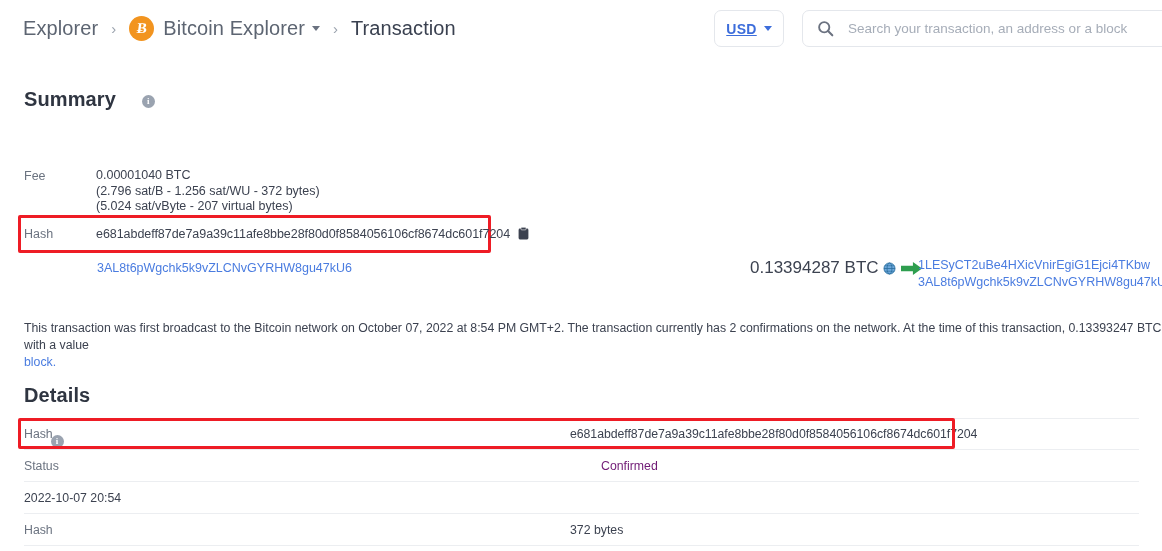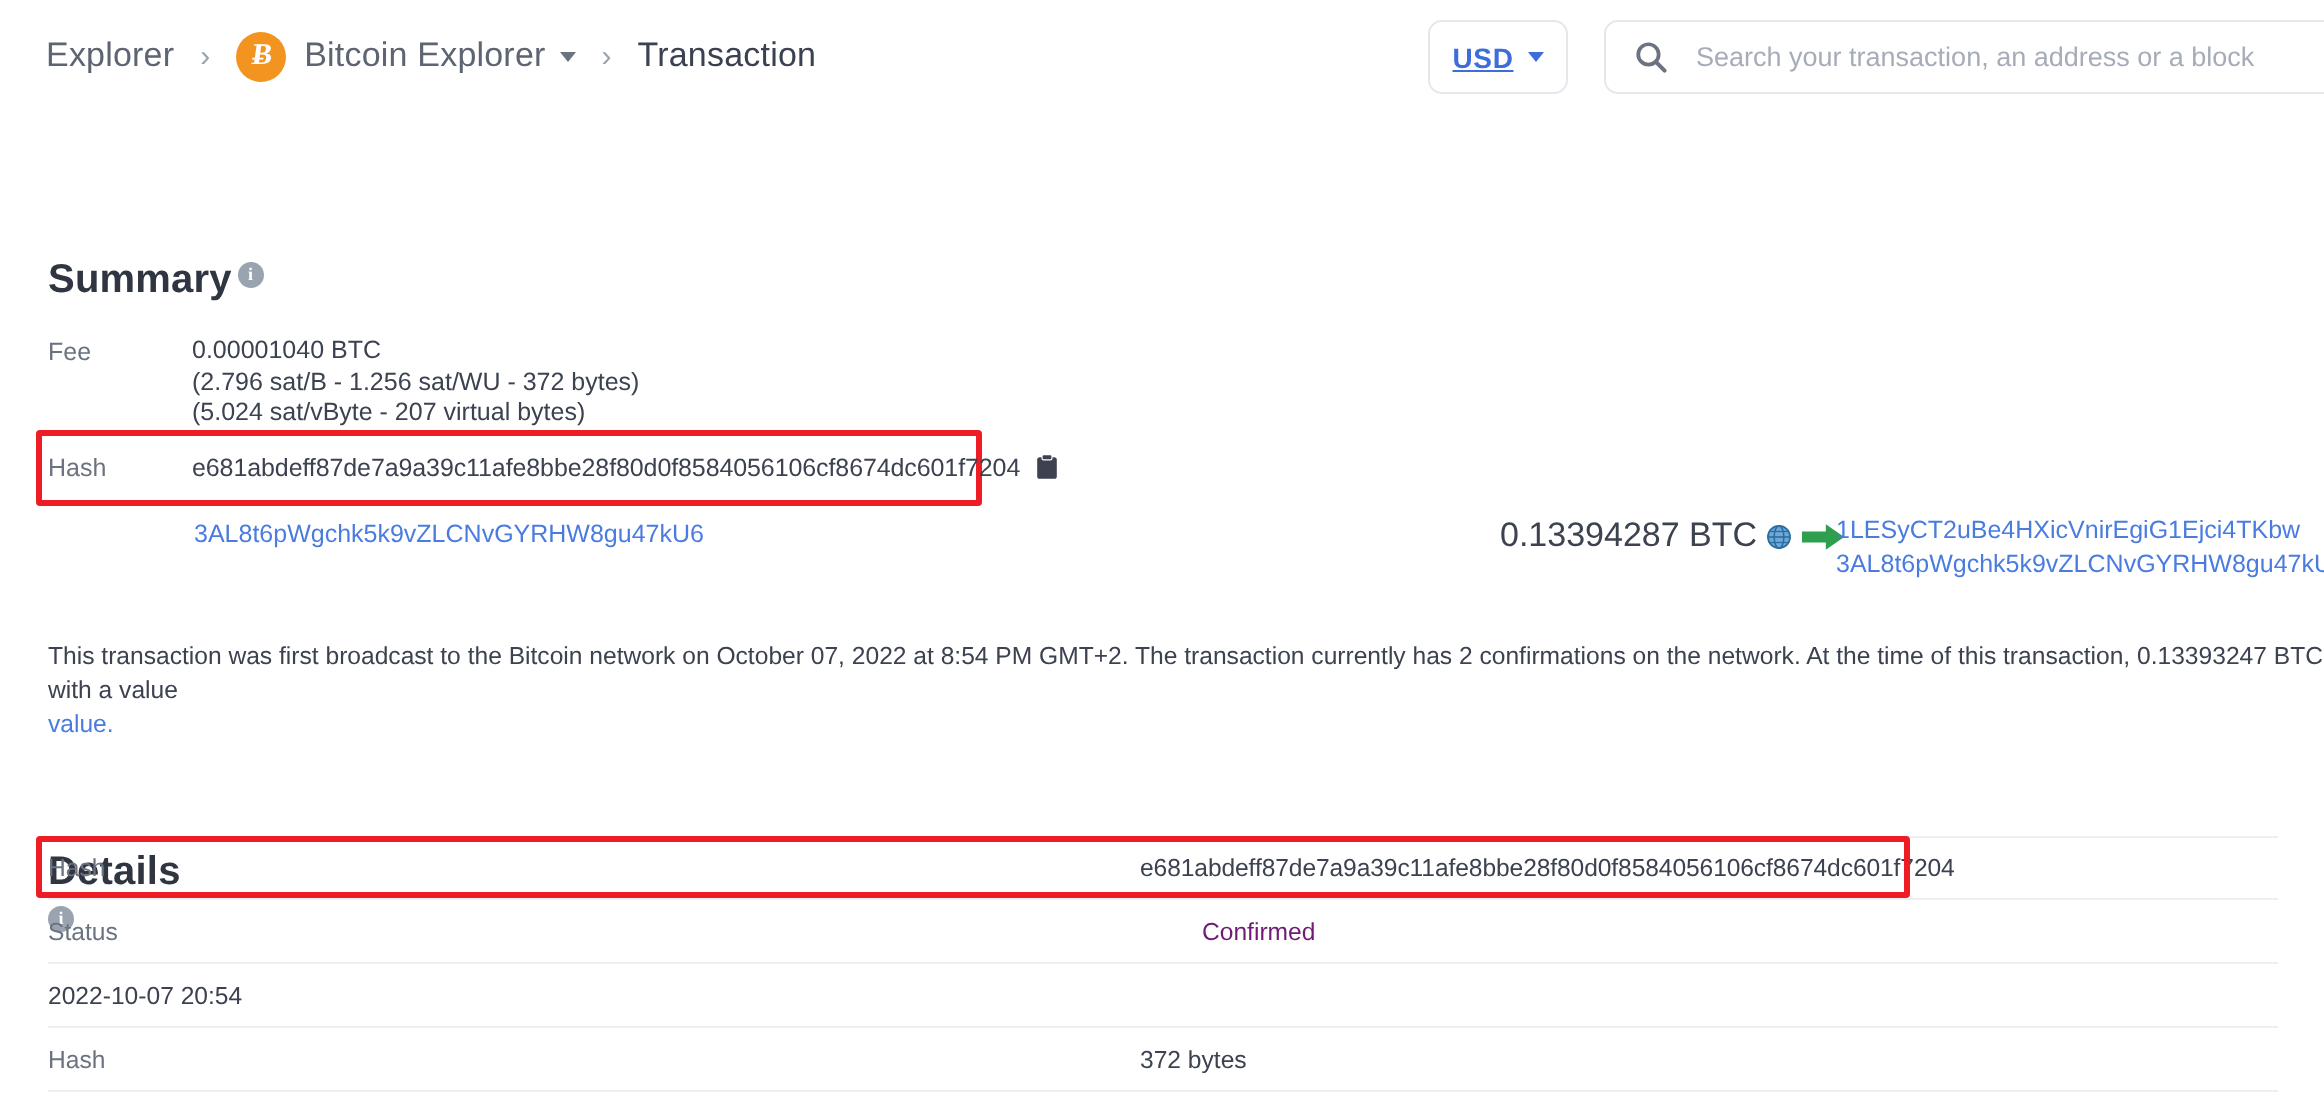--- a/index.html
+++ b/index.html
@@ -15,21 +15,21 @@
   
   .header {
     position: absolute; top: 0; left: 0; width: 1162px; height: 56px;
     display: flex; align-items: center;
   }
   .breadcrumb {
     display: flex; align-items: center; gap: 0;
     margin-left: 23px; height: 56px;
   }
   .crumb {
-    font-size: 17px; color: #5a6372; letter-spacing: .1px;
+    font-size: 20px; color: #5a6372; letter-spacing: .1px;
     white-space: nowrap;
   }
   .crumb.muted { color:#5d6572; }
   .crumb.current { color:#3a4150; }
   .sep {
     font-size: 15px; color:#9aa2ad; margin: 0 13px; line-height: 1;
   }
   .btc-logo {
     width: 25px; height: 25px; border-radius: 50%;
     background: #f2941f;
@@ -66,21 +66,21 @@
   .search-input {
     border:none; outline:none; background:transparent; flex:1;
     font-size: 13.5px; color:#4b5563; font-family: "Liberation Sans", sans-serif;
   }
   .search-input::placeholder { color:#a6adb8; }
 
   
   .section-title {
     position:absolute; left:24px;
     font-size: 20px; font-weight: bold; color:#2f3541; letter-spacing:.1px;
-    display:flex; align-items:flex-start; gap:3px;margin-top:41px;
+    display:flex; align-items:center; gap:26px;
   }
   .info-icon {
     width:13px;height:13px;border-radius:50%;background:#9aa3b0;
     display:inline-flex;align-items:center;justify-content:center;
     color:#fff;font-size:9px;font-weight:bold;font-family:"Liberation Serif",serif;
     line-height:1; position:relative; top:2px;
   }
 
   
   .sum-row { position:absolute; left:24px; display:flex; }
@@ -211,21 +211,21 @@
     </div>
 
     <div class="io-out">
       <a class="link" href="#">1LESyCT2uBe4HXicVnirEgiG1Ejci4TKbw</a>
       <a class="link" href="#">3AL8t6pWgchk5k9vZLCNvGYRHW8gu47kU6</a>
     </div>
   </div>
 
   <div class="paragraph">
     <span>This transaction was first broadcast to the Bitcoin network on October 07, 2022 at 8:54 PM GMT+2.  The transaction currently has 2 confirmations on the network.  At the time of this transaction, 0.13393247 BTC was sent with a value</span><br>
-    <a class="link" href="#">value.</a>
+    <a class="link" href="#">block.</a>
   </div>
 
   <div class="section-title" style="top:384px;flex-direction:column;">
     <span>Details</span>
     <span class="info-icon">i</span>
   </div>
 
   <div class="details-table">
     <div class="d-row">
       <div class="d-label">Hash</div>

